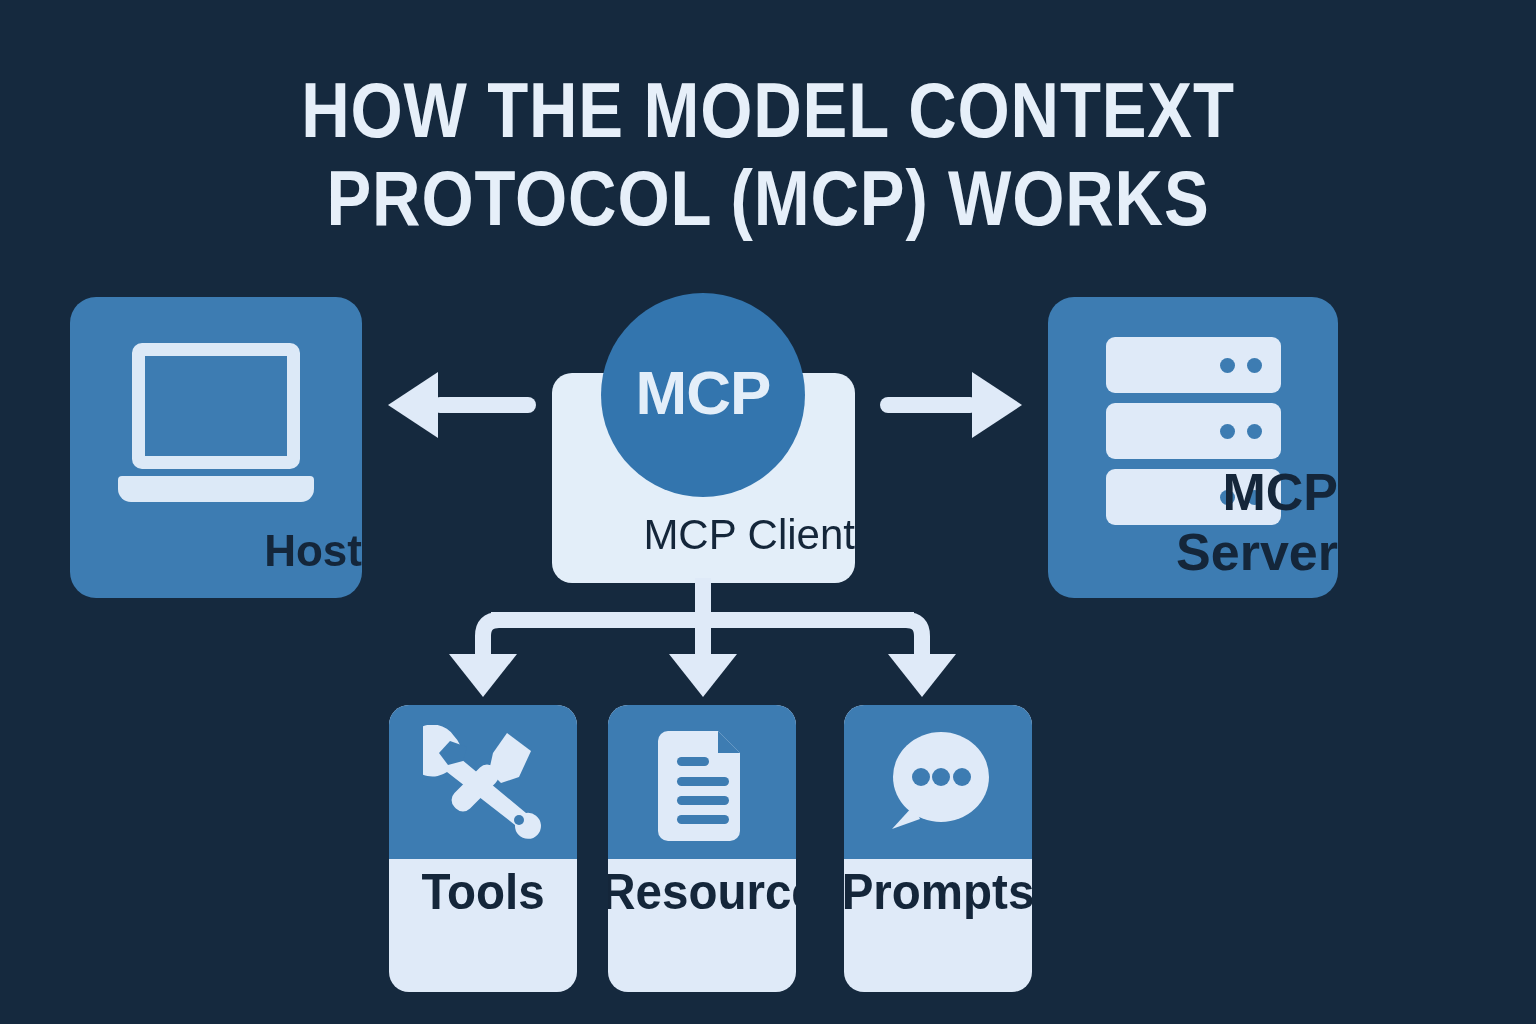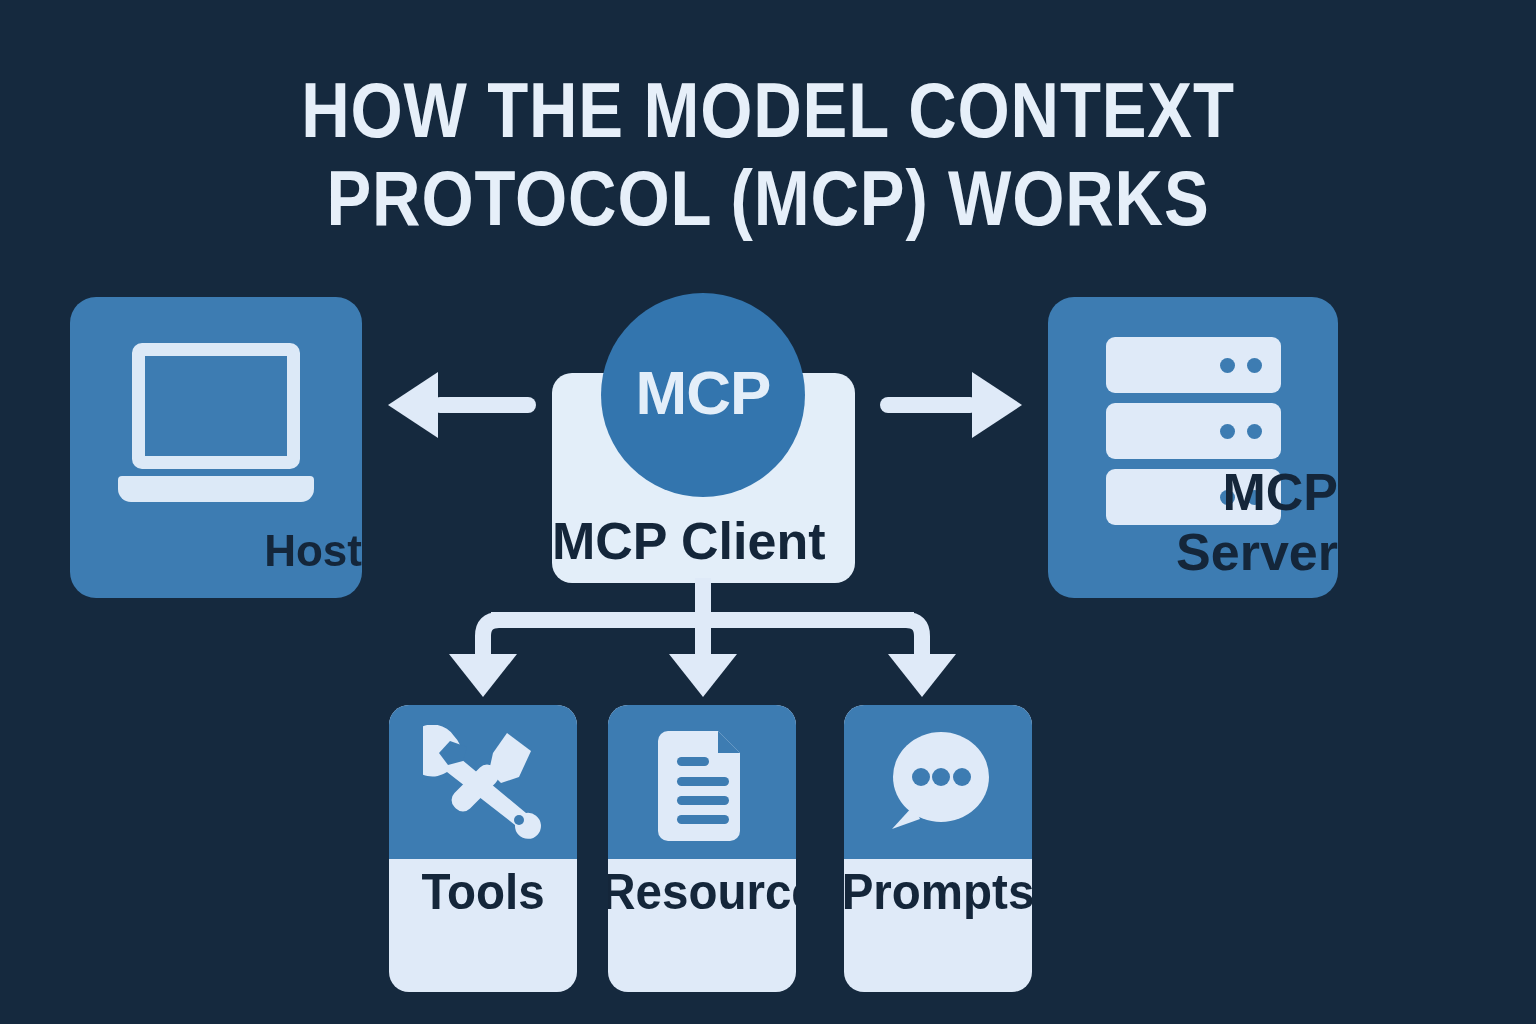--- a/index.html
+++ b/index.html
@@ -120,24 +120,24 @@
     width: 303px;
     height: 210px;
     background: #e3eef9;
     border-radius: 20px;
   }
   #client-label {
     position: absolute;
     left: 0;
     top: 138px;
     width: 100%;
-    text-align: left;
+    text-align: right;
     color: #14263a;
-    font-size: 52px;
-    font-weight: bold;
+    font-size: 42px;
+    font-weight: normal;
   }
   #mcp-circle {
     position: absolute;
     left: 601px;
     top: 293px;
     width: 204px;
     height: 204px;
     border-radius: 50%;
     background: #3375ae;
     display: flex;

